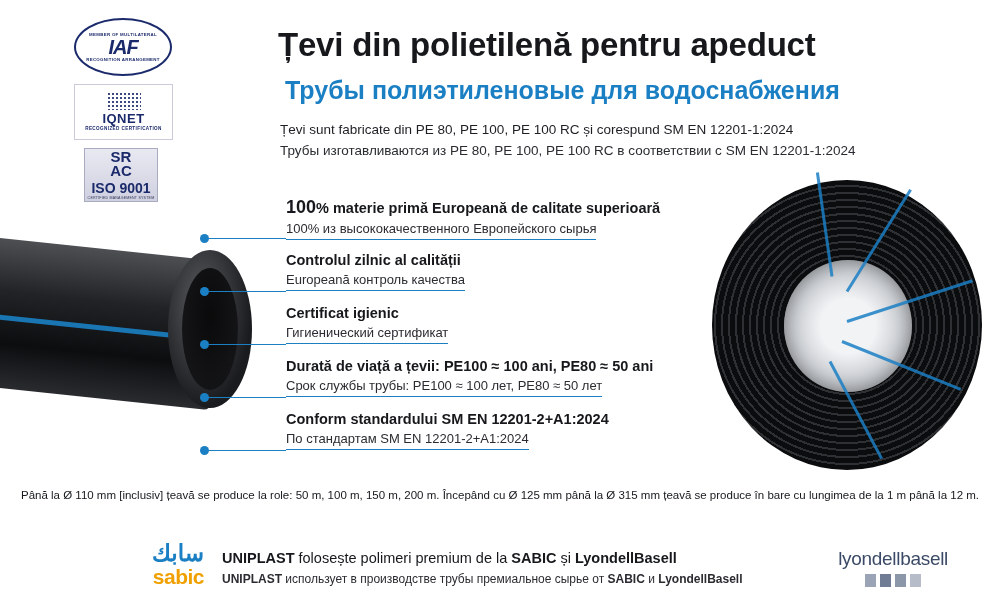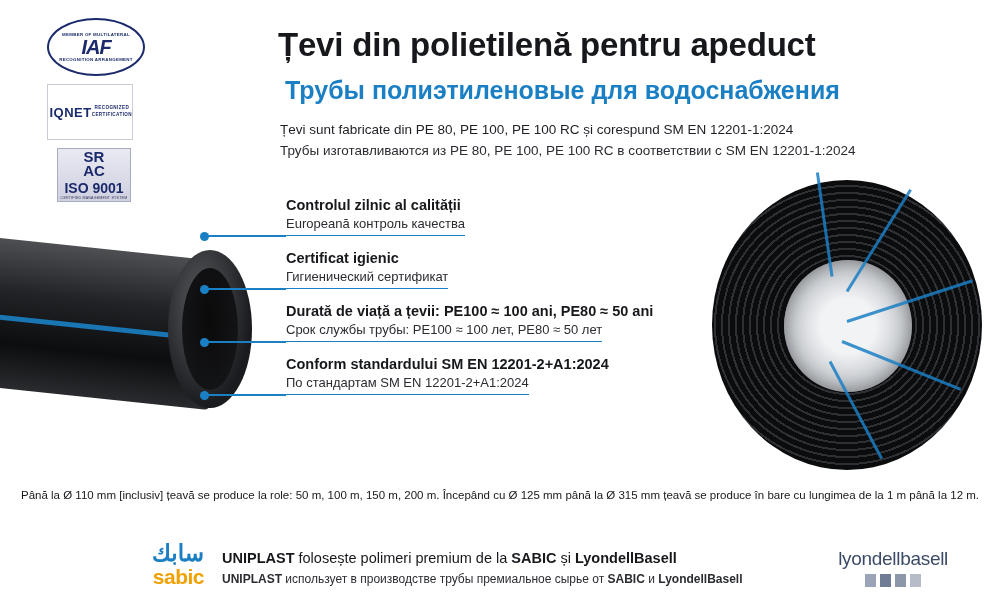--- a/index.html
+++ b/index.html
@@ -17,21 +17,21 @@
   .page {
     position: relative;
     width: 1000px;
     height: 600px;
     overflow: hidden;
   }
 
   
   .badges {
     position: absolute;
-    left: 47px;
+    left: 74px;
     top: 18px;
     width: 130px;
   }
   .badge {
     position: relative;
     margin-bottom: 8px;
   }
   .badge-iaf {
     width: 98px; height: 58px;
     border-radius: 50%;
@@ -50,24 +50,24 @@
   }
   .badge-iaf .main {
     font-size: 20px;
     font-weight: bold;
     font-style: italic;
     color: #1b2a6b;
     line-height: 1;
     letter-spacing: -1px;
   }
   .badge-iqnet {
-    width: 86px; height: 56px;
+    width: 99px; height: 56px;
     background: #ffffff;
     border: 1px solid #c9ccd8;
-    display: flex; flex-direction: row;
+    display: flex; flex-direction: column;
     align-items: center; justify-content: center;
     box-sizing: border-box;
   }
   .badge-iqnet .dots {
     width: 34px; height: 18px;
     background:
       radial-gradient(circle, #1b2a6b 1px, transparent 1.2px) 0 0/4px 4px;
     opacity: .85;
   }
   .badge-iqnet .name {
@@ -379,20 +379,26 @@
     <div class="coil-inner"></div>
     <div class="coil-line" style="left:135px; top:110px; width:120px; transform:rotate(-58deg);"></div>
     <div class="coil-line" style="left:135px; top:140px; width:132px; transform:rotate(-18deg);"></div>
     <div class="coil-line" style="left:130px; top:160px; width:128px; transform:rotate(22deg);"></div>
     <div class="coil-line" style="left:118px; top:180px; width:110px; transform:rotate(62deg);"></div>
     <div class="coil-line" style="left:120px; top:95px; width:105px; transform:rotate(-98deg);"></div>
   </div>
 
   <div class="features">
 
+    <div class="feature">
+      <div class="ro"><span class="pct">100</span><span>%</span><span> materie primă Europeană de calitate superioară</span></div>
+      <div class="ru">100% из высококачественного Европейского сырья</div>
+      <div class="leader"></div>
+      <div class="dot"></div>
+    </div>
 
     <div class="feature">
       <div class="ro">Controlul zilnic al calității</div>
       <div class="ru">Europeană контроль качества</div>
       <div class="leader"></div>
       <div class="dot"></div>
     </div>
 
     <div class="feature">
       <div class="ro">Certificat igienic</div>

